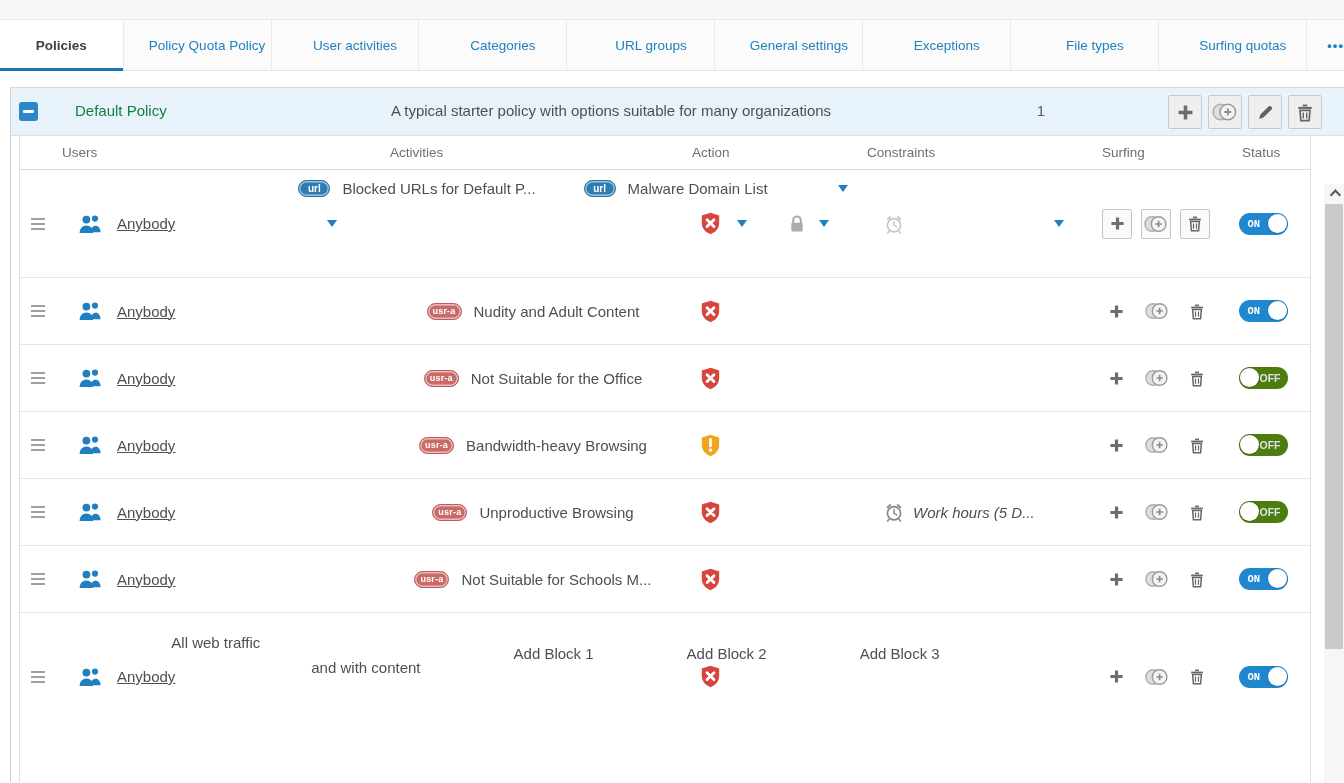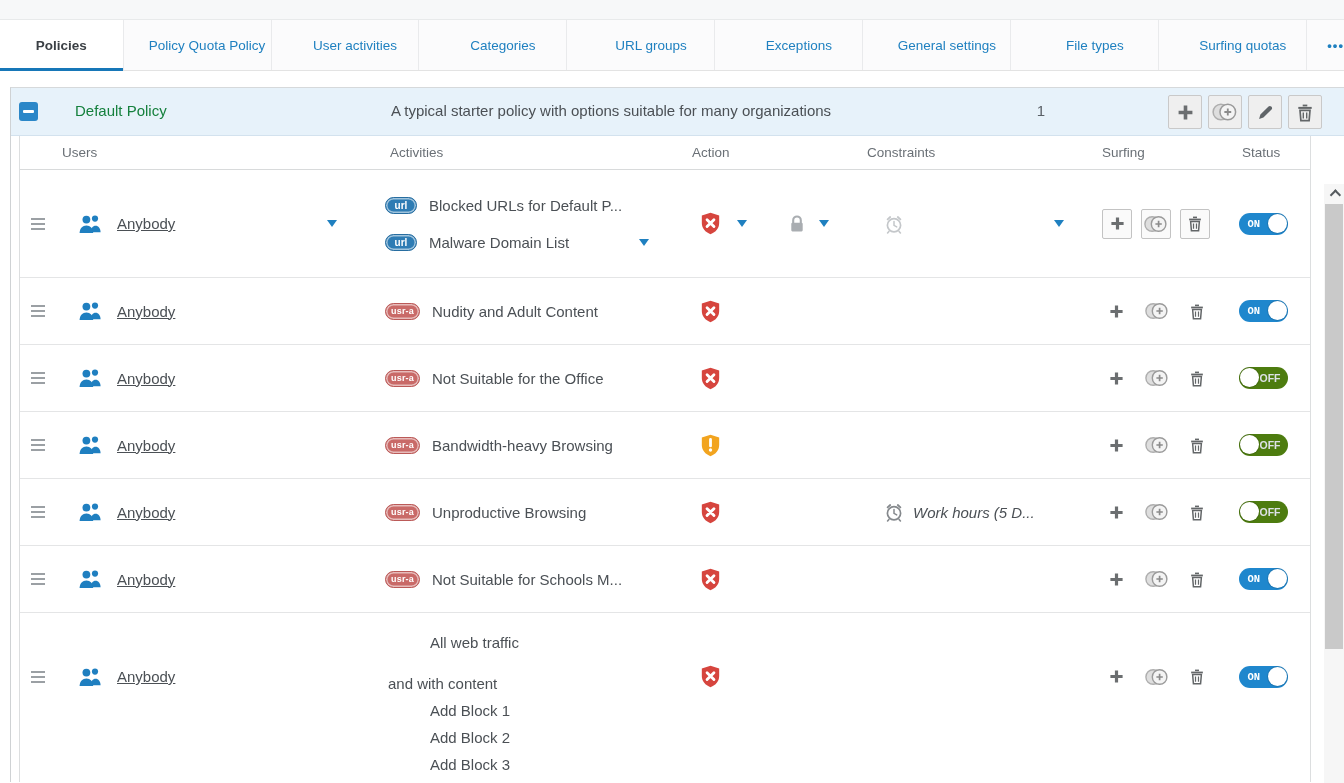--- a/index.html
+++ b/index.html
@@ -49,21 +49,21 @@
   .handle { width:14px; height:2px; background:#9ba0a4; position:relative; cursor:grab; }
   .handle::before, .handle::after { content:""; position:absolute; left:0; width:14px; height:2px; background:#9ba0a4; }
   .handle::before { top:-5px; } .handle::after { top:5px; }
   
   .c-users { padding-left:21px; position:relative;text-decoration:underline; }
   .i-users { width:27px; height:20px; fill:#1f7fc0; flex:none; }
   .u-label { margin-left:13px; cursor:pointer; }
   .caret { width:0; height:0; border-left:5.5px solid transparent; border-right:5.5px solid transparent; border-top:7px solid #1f80c0; display:inline-block; cursor:pointer; }
   .c-users .caret { position:absolute; left:271px; }
   
-  .c-acts { padding-left:4px; position:relative; flex-direction:column; justify-content:center; align-items:stretch; }
+  .c-acts { padding-left:4px; position:relative; flex-direction:row; justify-content:center; align-items:stretch;gap:48px; }
   .act-line { display:flex; align-items:center; height:37px; position:relative; }
   .row.std .act-line { height:100%; }
   .badge { display:inline-flex; align-items:center; justify-content:center; height:17px; border-radius:9px; color:#fff; font-weight:bold; flex:none; box-shadow:inset 0 0 0 1.5px rgba(255,255,255,.55); }
   .b-url { width:32px; background:#2e7cb4; border:1px solid #276da0; font-size:10px; }
   .b-usr { width:35px; background:#c96a68; border:1px solid #bb5a58; font-size:9px; letter-spacing:.2px; }
   .a-label { margin-left:12px; cursor:pointer; white-space:nowrap; }
   .act-line .caret { position:absolute; left:254px; }
   
   .c-action { padding-left:19px; }
   .i-shield { width:21px; height:23px; flex:none; cursor:pointer; }
@@ -173,24 +173,24 @@
   <div class="tab">
       <span>User activities</span>
     </div>
   <div class="tab">
       <span>Categories</span>
     </div>
   <div class="tab">
       <span>URL groups</span>
     </div>
   <div class="tab">
+      <span>General settings</span>
+    </div>
+  <div class="tab">
       <span>Exceptions</span>
-    </div>
-  <div class="tab">
-      <span>General settings</span>
     </div>
   <div class="tab">
       <span>File types</span>
     </div>
   <div class="tab">
       <span>Surfing quotas</span>
     </div>
   <div class="tab-more">•••</div>
 </div>
 

